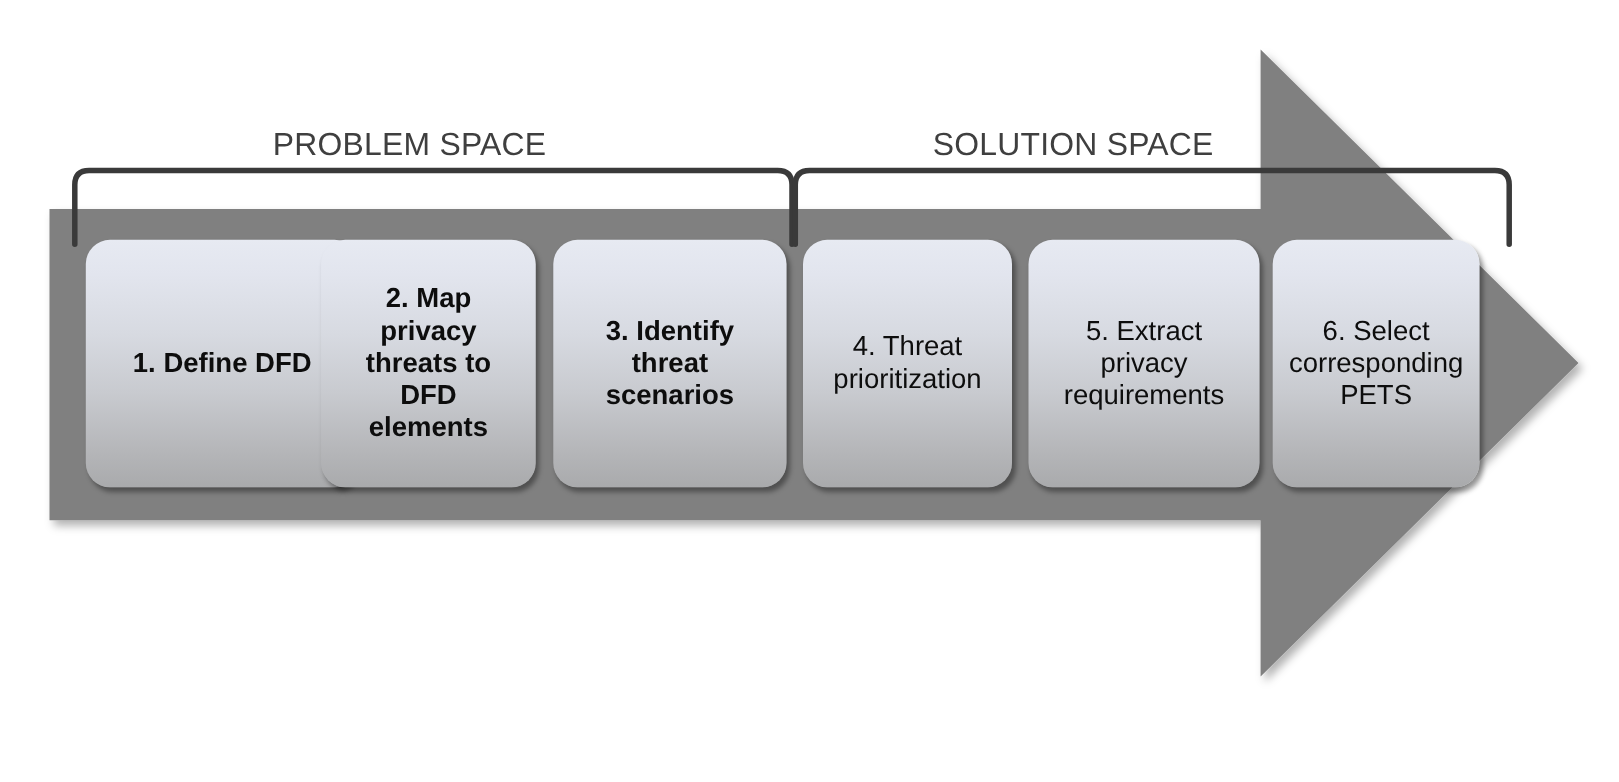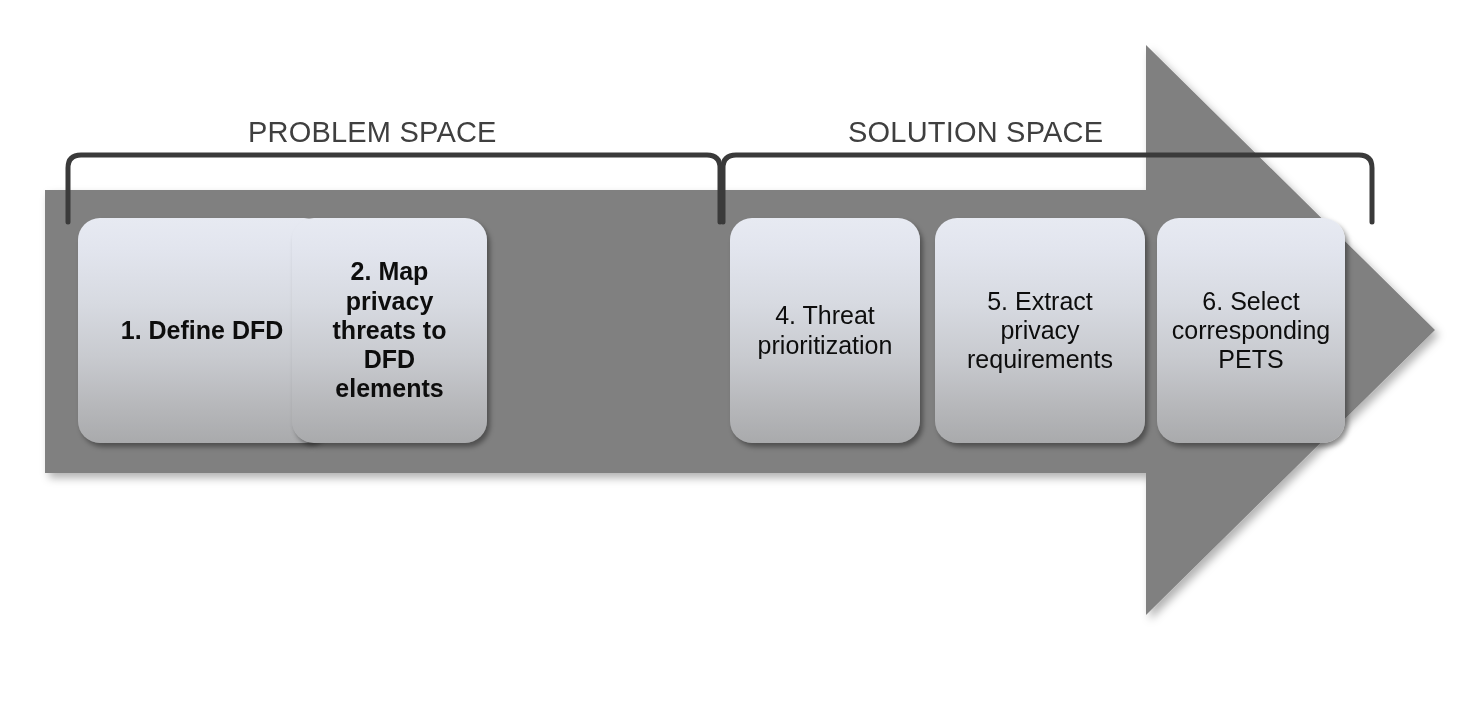--- a/index.html
+++ b/index.html
@@ -131,20 +131,25 @@
   </div>
 
   <div class="step-box" id="box-2">
     <div class="step-text bold">2. Map
 privacy
 threats to
 DFD
 elements</div>
   </div>
 
+  <div class="step-box" id="box-3">
+    <div class="step-text bold">3. Identify
+threat
+scenarios</div>
+  </div>
 
   <div class="step-box" id="box-4">
     <div class="step-text regular">4. Threat
 prioritization</div>
   </div>
 
   <div class="step-box" id="box-5">
     <div class="step-text regular">5. Extract
 privacy
 requirements</div>

